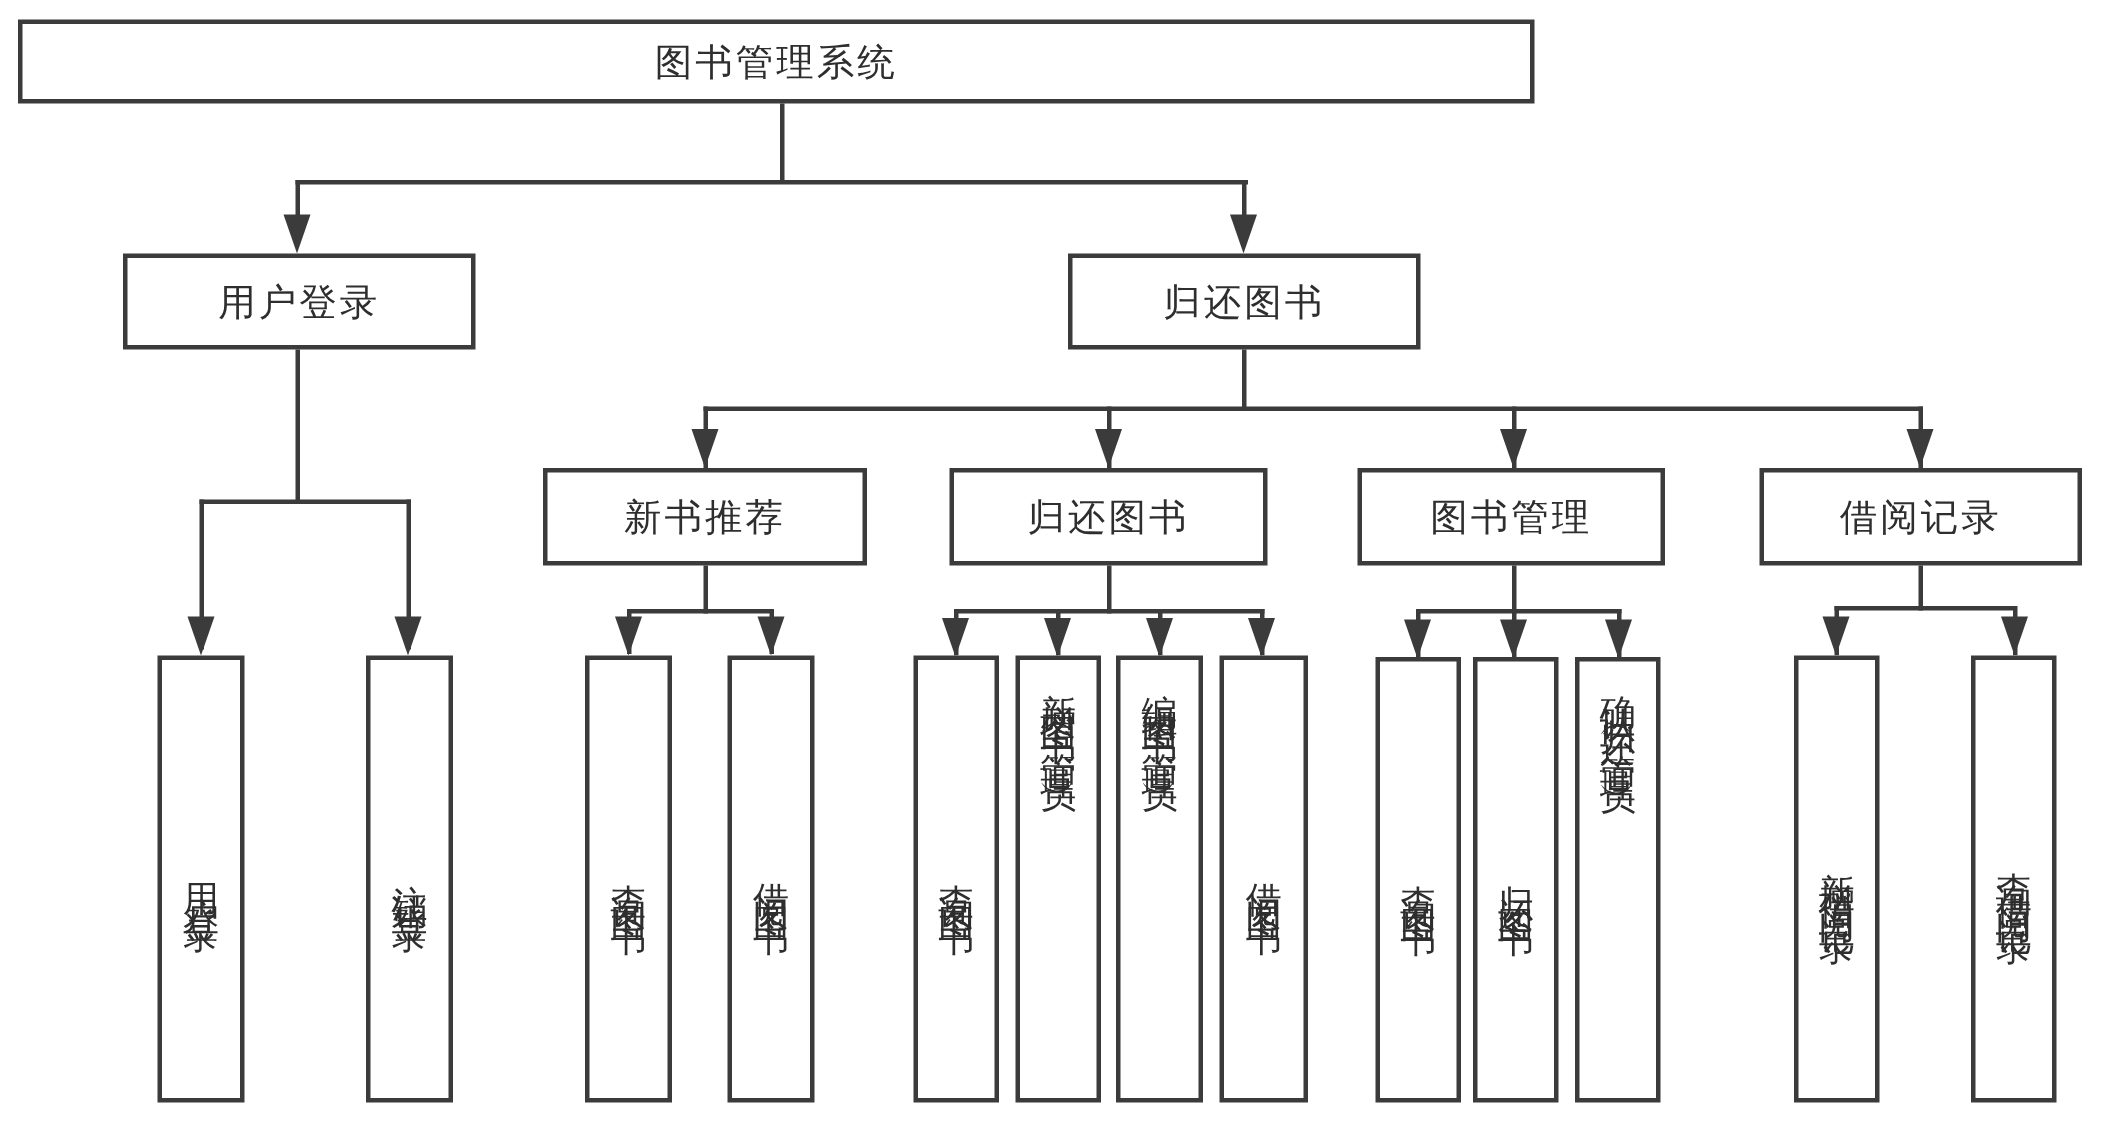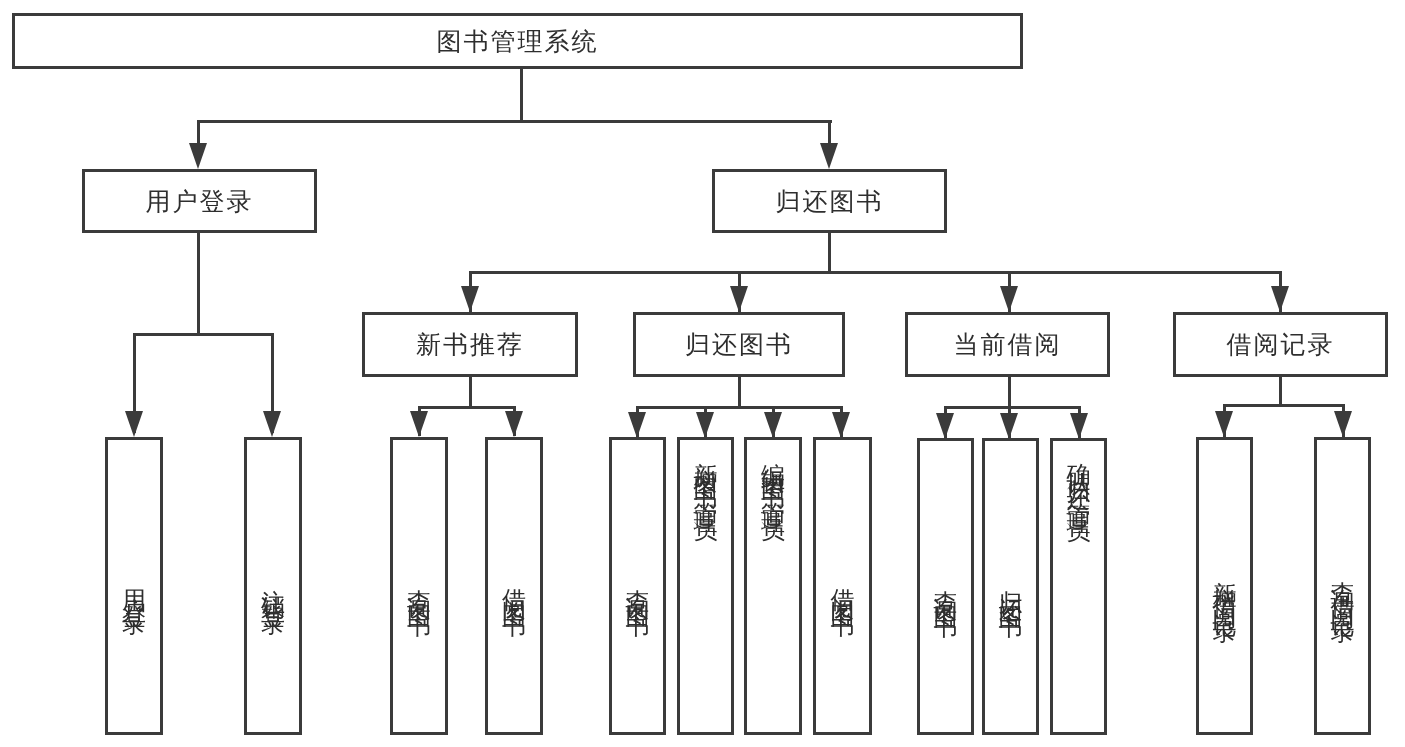--- a/index.html
+++ b/index.html
@@ -117,21 +117,21 @@
   <div class="vline" style="left:1279px; top:271px; height:41px;"></div>
   <div class="arrow" style="left:1271px; top:286px;"></div>
 
   <div class="node h-node" style="left:362px; top:312px; width:216px; height:65px;">
     <span>新书推荐</span>
   </div>
   <div class="node h-node" style="left:633px; top:312px; width:212px; height:65px;">
     <span>归还图书</span>
   </div>
   <div class="node h-node" style="left:905px; top:312px; width:205px; height:65px;">
-    <span>当前借阅</span>
+    <span>图书管理</span>
   </div>
   <div class="node h-node" style="left:1173px; top:312px; width:215px; height:65px;">
     <span>借阅记录</span>
   </div>
 
   <div class="vline" style="left:469px; top:377px; height:32px;"></div>
   <div class="hline" style="left:418px; top:406px; width:98px;"></div>
   <div class="vline" style="left:418px; top:406px; height:30px;"></div>
   <div class="arrow" style="left:410px; top:411px;"></div>
   <div class="vline" style="left:513px; top:406px; height:30px;"></div>

